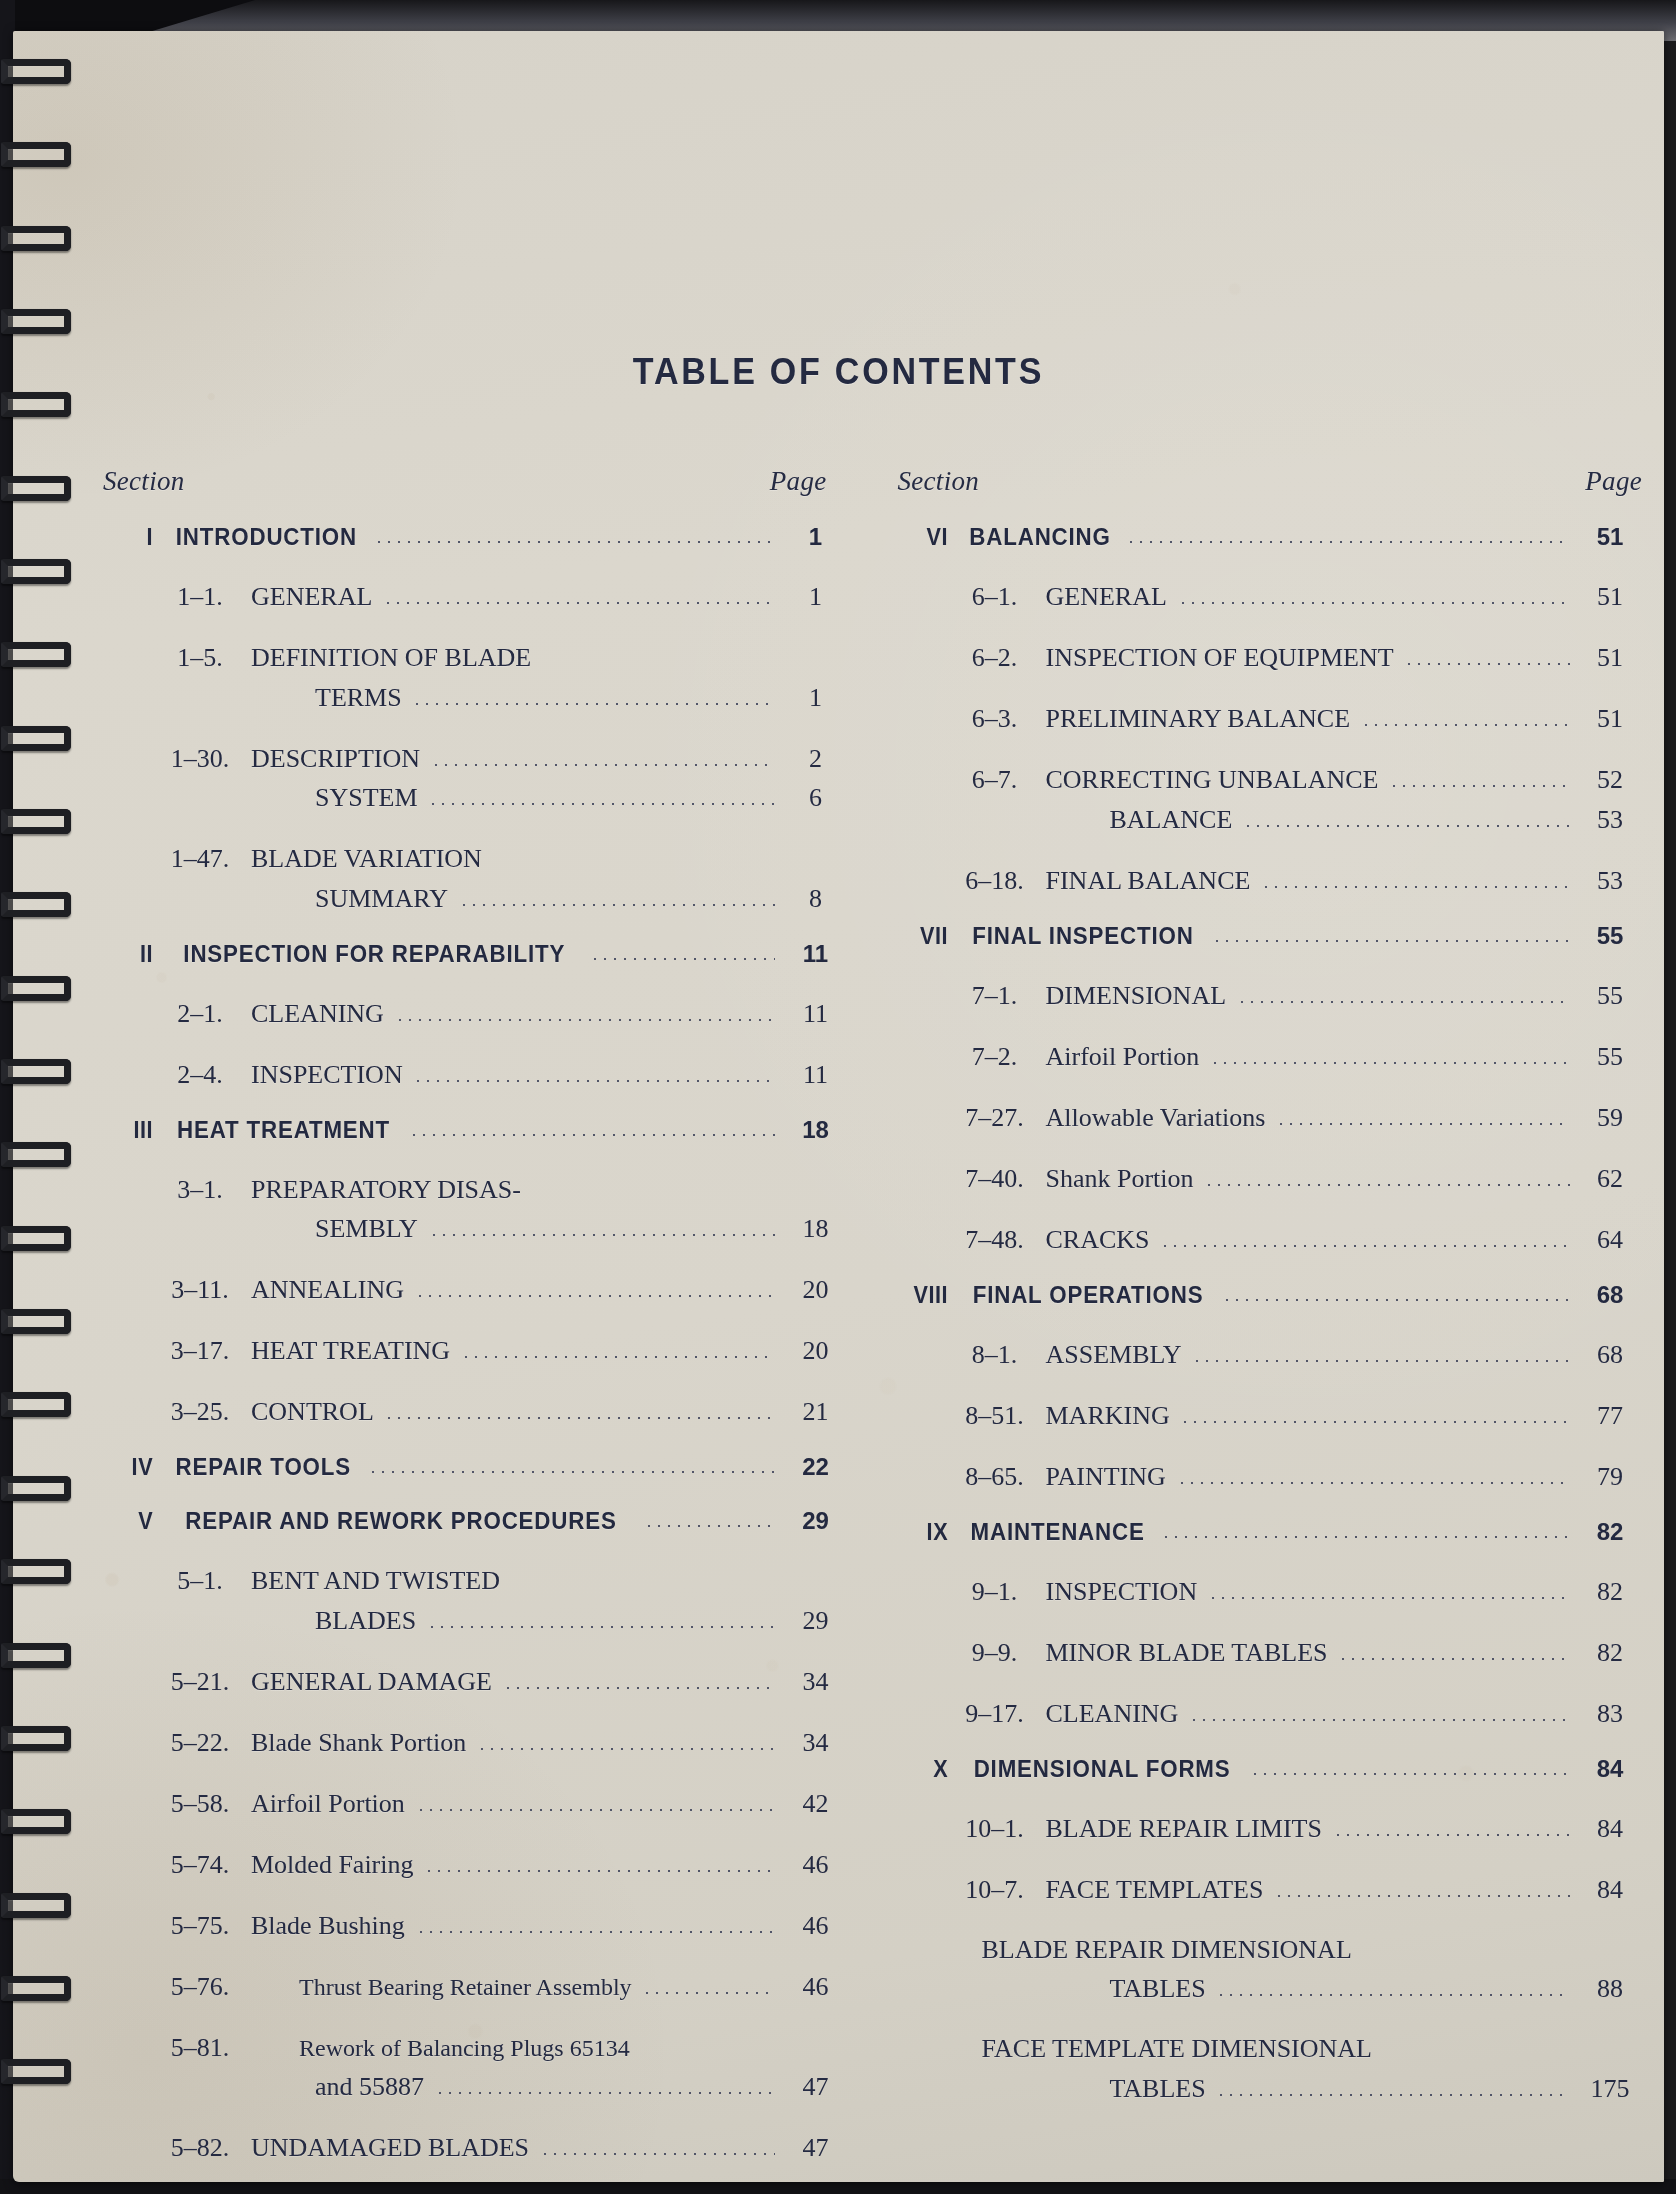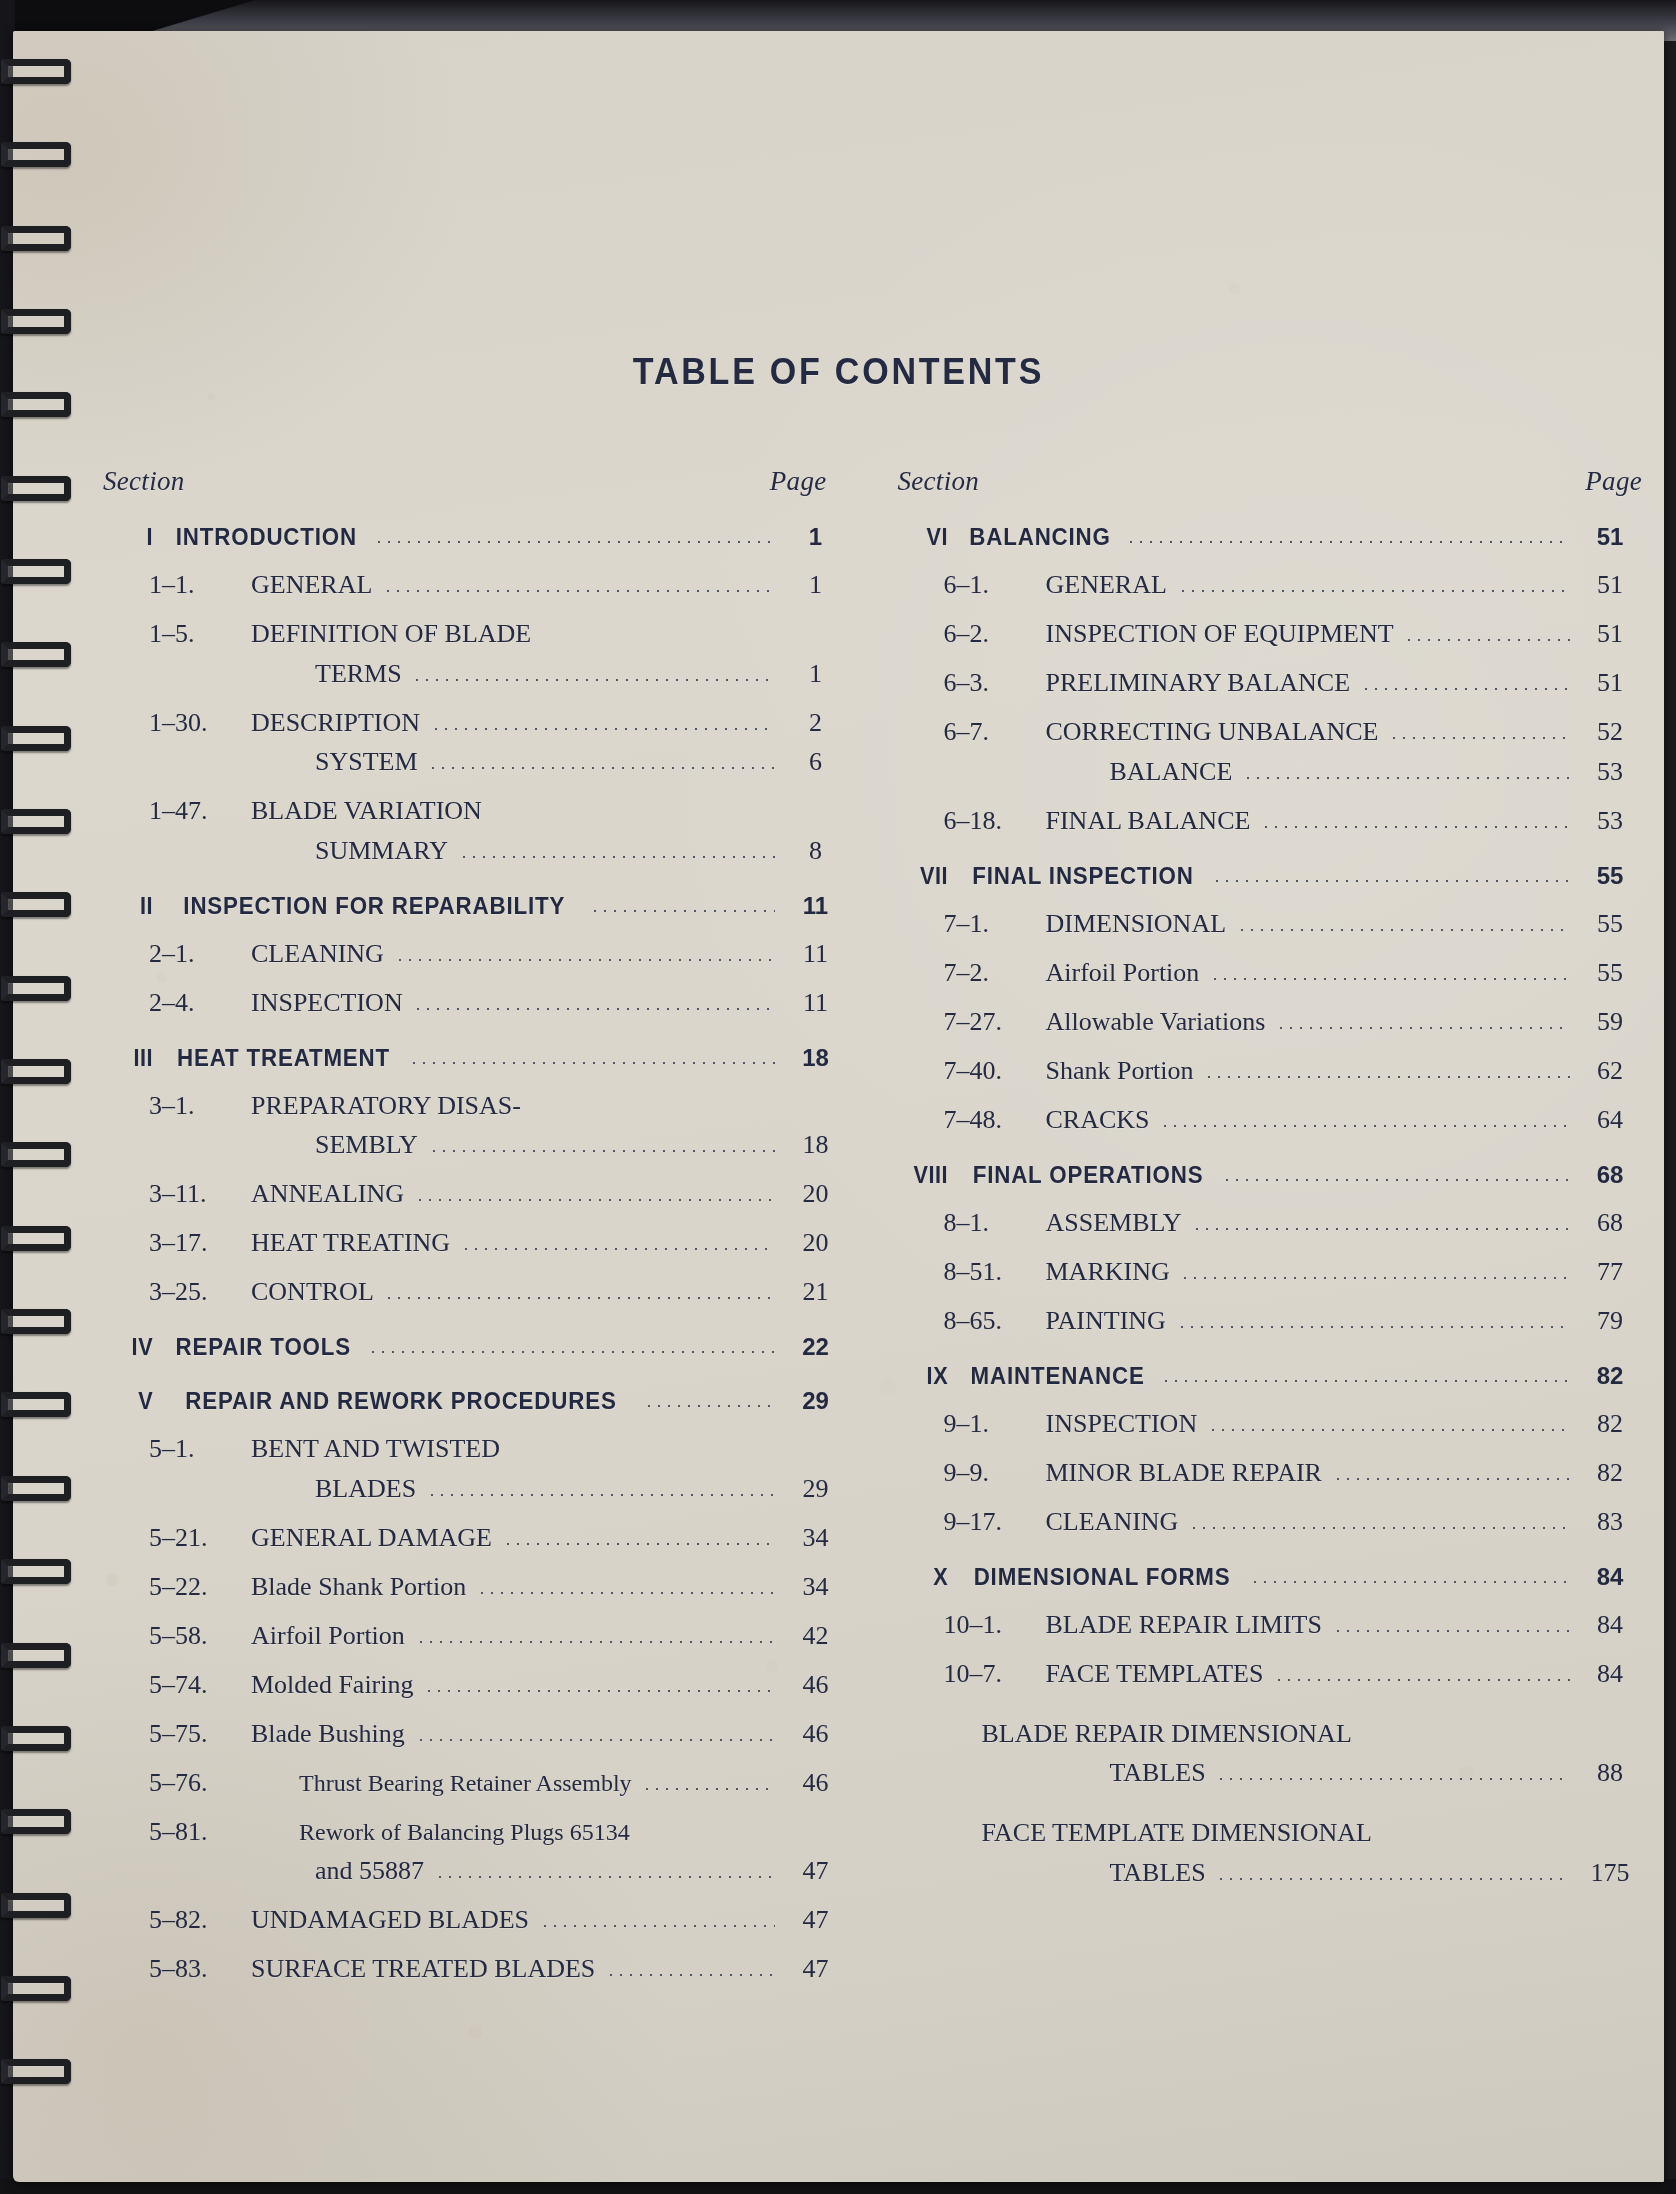--- a/index.html
+++ b/index.html
@@ -183,26 +183,27 @@
 
   
   .sub-row {
     display: flex;
     align-items: baseline;
     margin-top: 19px;
   }
   .sub-num {
     width: 148px;
     flex: 0 0 148px;
-    text-align: left;
+    text-align: center;
     padding-left: 46px;
     box-sizing: border-box;
     font-size: 26px;
     color: #242a42;
     white-space: nowrap;
+    margin-top: 12px;
   }
   .sub-title {
     font-size: 26px;
     color: #242a42;
     white-space: nowrap;
     text-shadow: 0 0.6px 0 rgba(255,255,255,0.22);
   }
   .sub-title.small { font-size: 24px; margin-left: 48px; }
   .sub-pg {
     font-size: 26px;
@@ -564,21 +565,21 @@
             <span class="sec-pg">82</span>
           </div>
           <div class="sub-row">
             <span class="sub-num">9–1.</span>
             <span class="sub-title">INSPECTION</span>
             <span class="leader"></span>
             <span class="sub-pg">82</span>
           </div>
           <div class="sub-row">
             <span class="sub-num">9–9.</span>
-            <span class="sub-title">MINOR BLADE REPAIR</span>
+            <span class="sub-title">MINOR BLADE TABLES</span>
             <span class="leader"></span>
             <span class="sub-pg">82</span>
           </div>
           <div class="sub-row">
             <span class="sub-num">9–17.</span>
             <span class="sub-title">CLEANING</span>
             <span class="leader"></span>
             <span class="sub-pg">83</span>
           </div>
           <div class="sec-row">

